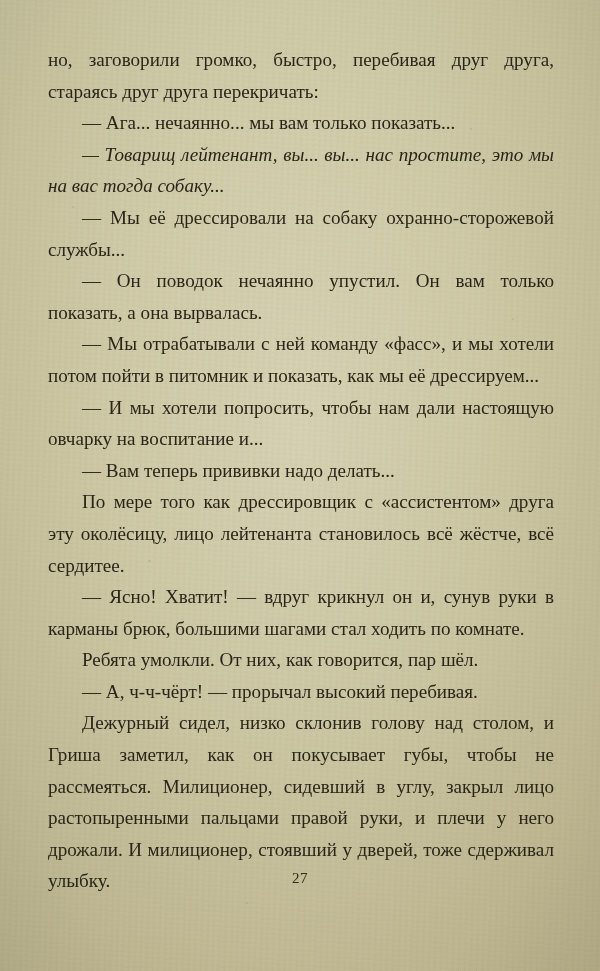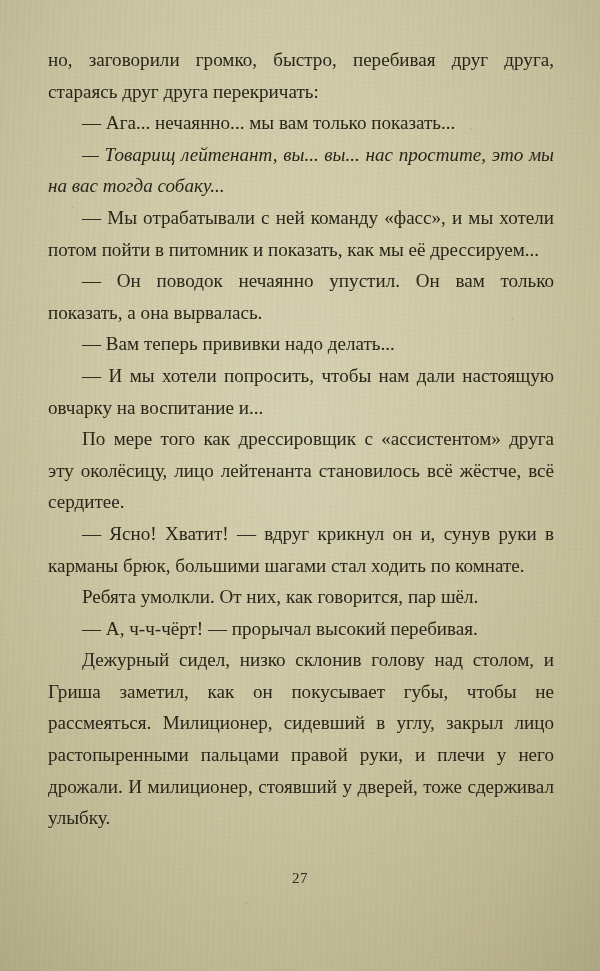--- a/index.html
+++ b/index.html
@@ -86,24 +86,25 @@
   <div class="speck" style="left:512px; top:318px;  width:2px;  height:2px;"></div>
   <div class="speck" style="left:148px; top:560px;  width:3px;  height:2px;"></div>
   <div class="speck" style="left:396px; top:700px;  width:2px;  height:2px;"></div>
   <div class="speck" style="left:246px; top:902px;  width:2px;  height:2px;"></div>
   <div class="speck" style="left:470px; top:128px;  width:2px;  height:2px;"></div>
 
   <div class="text-body">
     <p class="plain">но, заговорили громко, быстро, перебивая друг друга, стараясь друг друга перекричать:</p>
     <p class="dash">— Ага... нечаянно... мы вам только показать...</p>
     <p class="dash italic">— Товарищ лейтенант, вы... вы... нас простите, это мы на вас тогда собаку...</p>
+    <p class="dash">— Мы её дрессировали на собаку охранно-сторожевой службы...</p>
+    <p class="dash">— Он поводок нечаянно упустил. Он вам только показать, а она вырвалась.</p>
     <p class="dash">— Мы отрабатывали с ней команду «фасс», и мы хотели потом пойти в питомник и показать, как мы её дрессируем...</p>
-    <p class="dash">— Он поводок нечаянно упустил. Он вам только показать, а она вырвалась.</p>
+    <p class="dash">— И мы хотели попросить, чтобы нам дали настоящую овчарку на воспитание и...</p>
     <p class="dash">— Вам теперь прививки надо делать...</p>
-    <p class="dash">— И мы хотели попросить, чтобы нам дали настоящую овчарку на воспитание и...</p>
     <p class="indent">По мере того как дрессировщик с «ассистентом» друга эту околёсицу, лицо лейтенанта становилось всё жёстче, всё сердитее.</p>
     <p class="dash">— Ясно! Хватит! — вдруг крикнул он и, сунув руки в карманы брюк, большими шагами стал ходить по комнате.</p>
     <p class="indent">Ребята умолкли. От них, как говорится, пар шёл.</p>
     <p class="dash">— А, ч-ч-чёрт! — прорычал высокий перебивая.</p>
     <p class="indent">Дежурный сидел, низко склонив голову над столом, и Гриша заметил, как он покусывает губы, чтобы не рассмеяться. Милиционер, сидевший в углу, закрыл лицо растопыренными пальцами правой руки, и плечи у него дрожали. И милиционер, стоявший у дверей, тоже сдерживал улыбку.</p>
   </div>
 
   <div class="folio">27</div>
 </div>
 

